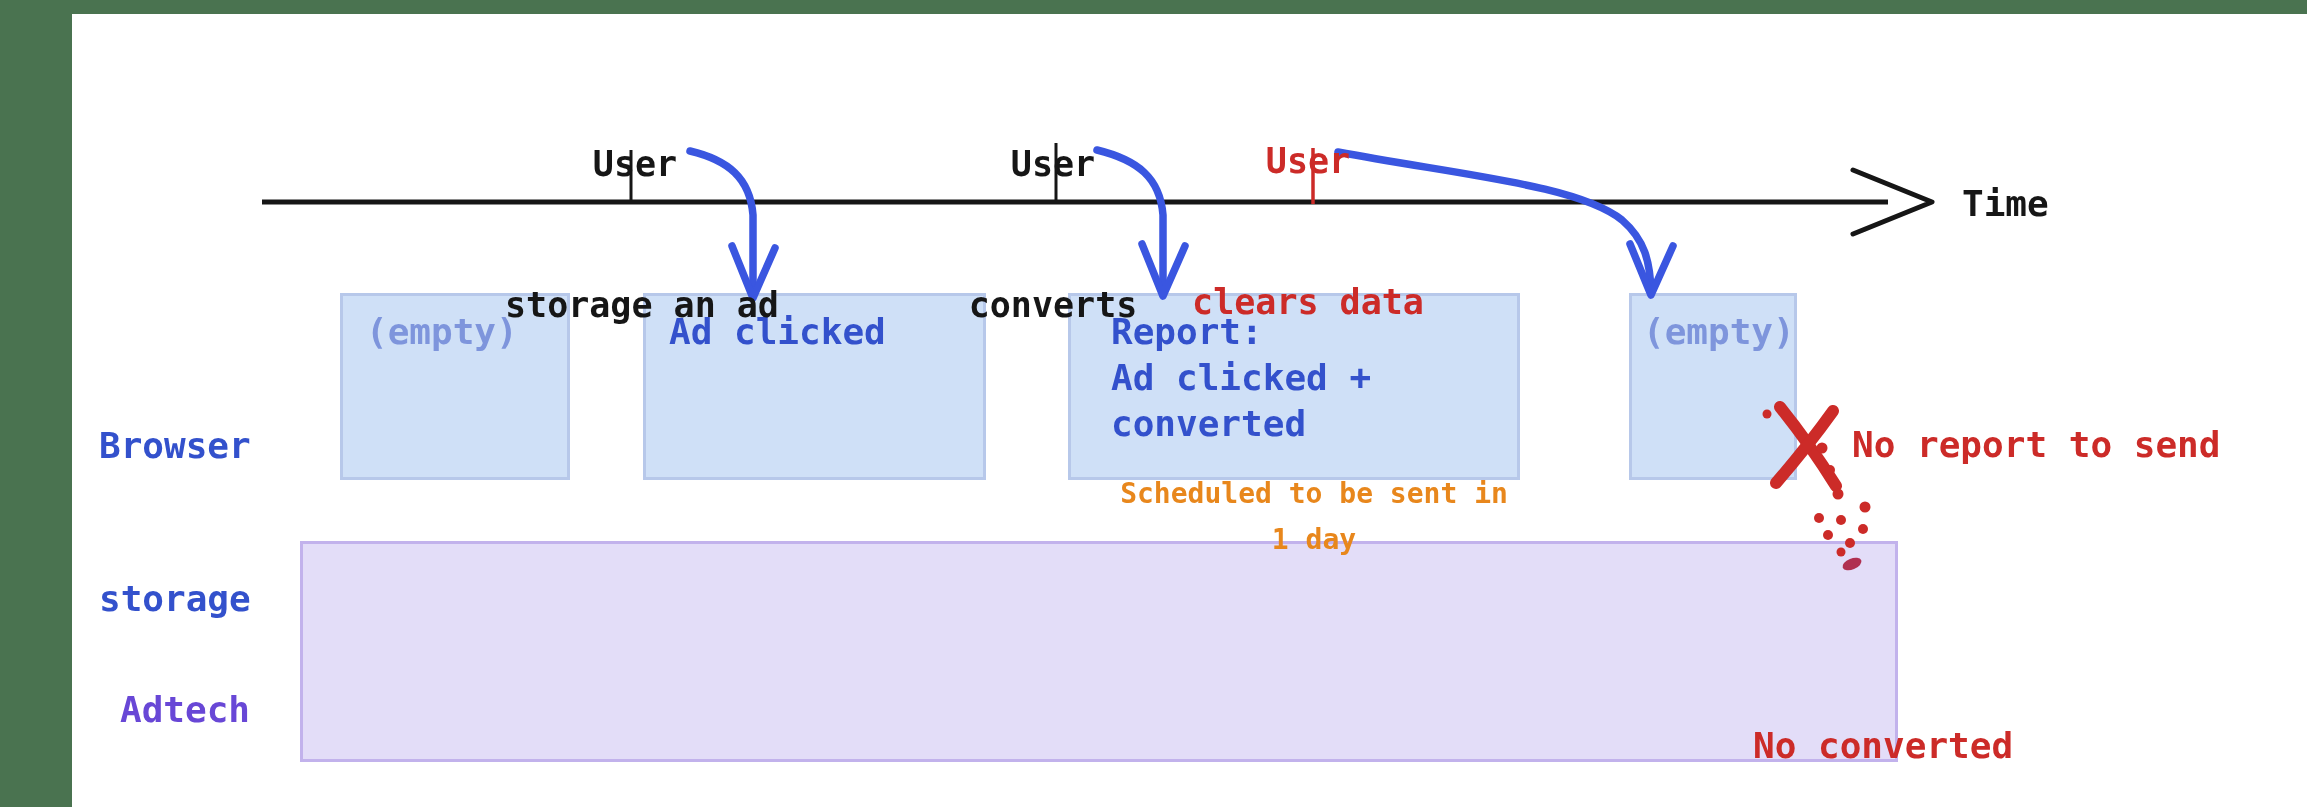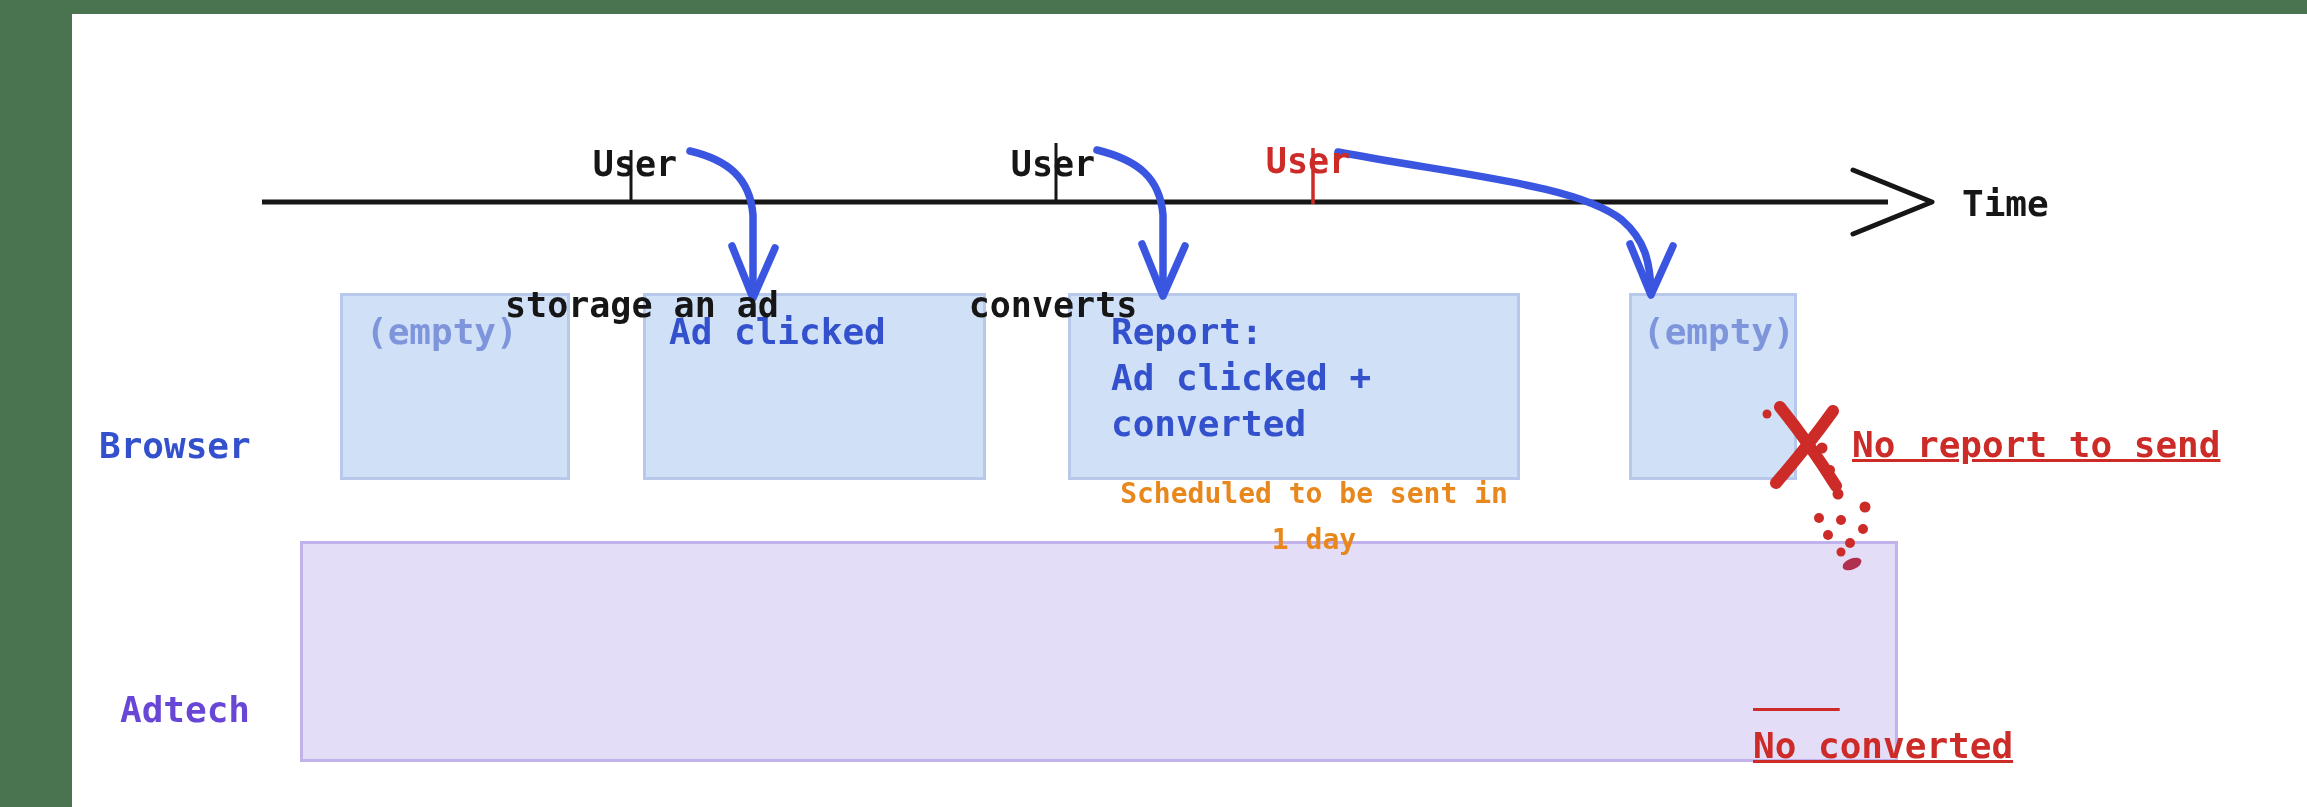--- a/index.html
+++ b/index.html
@@ -20,21 +20,21 @@
     position:absolute;top:293px;height:187px;z-index:2;box-sizing:border-box;
     background:var(--box-fill);border:3px solid var(--box-border);
     padding:13px 0 0 23px;font-size:36px;line-height:46px;color:var(--blue-strong);margin-left:35px;
   }
   .sbox .muted{color:var(--blue-muted);}
   .sbox .note{font-size:28px;color:var(--orange);margin-top:24px;text-align:center;}
   .server-box{
     position:absolute;left:300px;top:541px;width:1598px;height:221px;z-index:1;box-sizing:border-box;
     background:var(--purple-fill);border:3px solid var(--purple-border);
   }
-  .annot{font-size:36px;color:var(--red);z-index:5;text-decoration:underline;}
+  .annot{font-size:36px;color:var(--red);z-index:5;}
 </style>
 </head>
 <body>
 
 <div class="stage">
 
   <div class="edge-left"></div>
   <div class="edge-top"></div>
 
   <div class="sbox" style="left:305px;width:230px;">
@@ -102,26 +102,28 @@
   <div class="txt ev" style="left:505px;top:47px;">
     <div>User</div>
     <div>storage an ad</div>
   </div>
   <div class="txt ev" style="left:923px;top:47px;">
     <div>User</div>
     <div>converts</div>
   </div>
   <div class="txt ev red" style="left:1178px;top:44px;">
     <div>User</div>
+    <div>clears data</div>
   </div>
 
   <div class="txt time-label">Time</div>
 
   <div class="txt row-label" style="left:99px;top:318px;line-height:51px;">
     <div>Browser</div>
+    <div>storage</div>
   </div>
   <div class="txt row-label purple" style="left:120px;top:580px;line-height:52px;">
     <div>Adtech</div>
     
   </div>
 
   <div class="txt annot" style="left:1852px;top:424px;">No report to send</div>
   <div class="txt annot" style="left:1753px;top:616px;line-height:52px;">
     <div>No converted</div>
     

